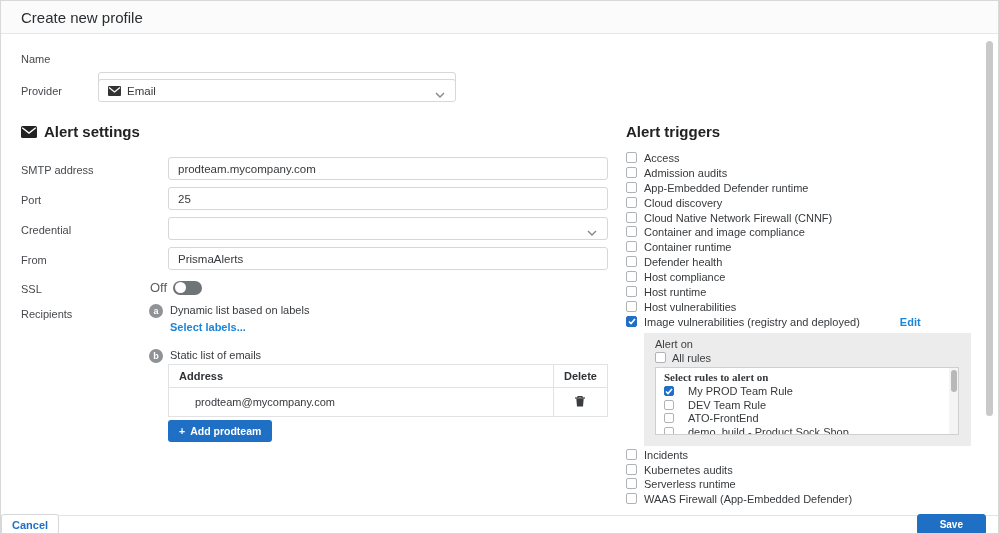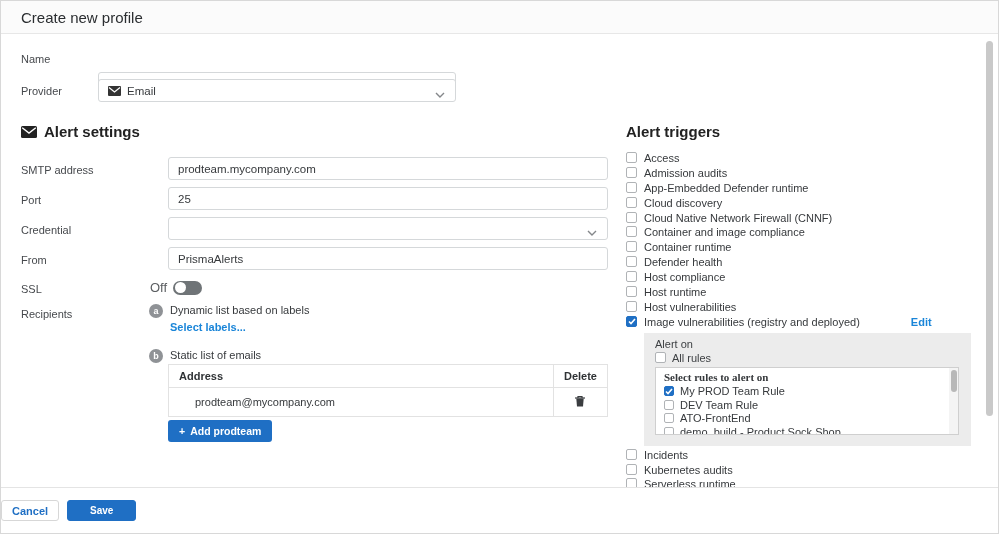--- a/index.html
+++ b/index.html
@@ -54,38 +54,38 @@
     padding:5px 11px; display:inline-flex; align-items:center; gap:5px; cursor:pointer;
   }
   
   .checkbox { width:11px; height:11px; border:1px solid #b0b3b6; border-radius:2px;
     background:#fff; display:inline-flex; align-items:center; justify-content:center;
     flex:0 0 11px; }
   .checkbox.checked { background:#1f6fc4; border-color:#1f6fc4; }
   
   .triggers-list { position:absolute; left:625px; top:151px; width:356px; }
   .trigger-row { display:flex; align-items:flex-start; height:14.9px; gap:7px; font-size:11px; color:#36393c; }
-  .trigger-row .edit-link { margin-left:32px;padding-left:12px; }
+  .trigger-row .edit-link { margin-left:21px;padding-left:12px; }
   
   .alert-on-panel { margin:2px 0 3px 18px; width:327px; height:113px;
     background:#ececec; padding:5px 11px; }
   .panel-title { font-size:11px; color:#3c3f42; }
   .panel-row { display:flex; align-items:center; gap:6px; font-size:11px; color:#3c3f42; height:14px; margin-top:1px; }
   .rules-box { position:relative; margin-top:2px; width:304px; height:68px;
     background:#fff; border:1px solid #cfcfcf; padding:3px 8px; overflow:hidden; }
   .rules-box .rb-title { font-size:11px; font-weight:600; color:#36393c; height:14px;font-family:Liberation Serif, serif; }
-  .rule-row { display:flex; align-items:center; gap:6px; font-size:11px; color:#36393c; height:13.5px; }
+  .rule-row { display:flex; align-items:center; gap:14px; font-size:11px; color:#36393c; height:13.5px; }
   .rule-row .checkbox { width:10px; height:10px; flex:0 0 10px; }
   .rb-scroll { position:absolute; right:0; top:0; bottom:0; width:9px; background:#f4f4f4; }
   .rb-scroll .thumb { position:absolute; top:2px; right:1.5px; width:6px; height:22px;
     background:#b8b8b8; border-radius:3px; }
   
-  .dlg-footer { position:absolute; left:0; right:0; bottom:0; height:46px;
+  .dlg-footer { position:absolute; left:0; right:0; bottom:0; height:18px;
     background:#fff; border-top:1px solid #e4e4e4;
-    display:flex; align-items:center; justify-content:flex-start; gap:8px; padding-right:12px; }
+    display:flex; align-items:center; justify-content:space-between; padding-right:12px; }
   .btn-cancel { background:#fff; border:1px solid #d7d7d7; border-radius:3px;
     color:#1f6fc4; font-family:"Liberation Sans", sans-serif; font-size:11px; font-weight:600;
     height:21px; padding:0 10px; cursor:pointer; }
   .btn-save { background:#1f6fc4; border:1px solid #1f6fc4; border-radius:3px;
     color:#fff; font-family:"Liberation Sans", sans-serif; font-size:10px; font-weight:600;
     height:21px; padding:0 22px; cursor:pointer; }
   
   .page-scrollbar { position:absolute; top:40px; right:5px; width:7px; height:375px;
     background:#c9c9c9; border-radius:3.5px; }
 </style>

